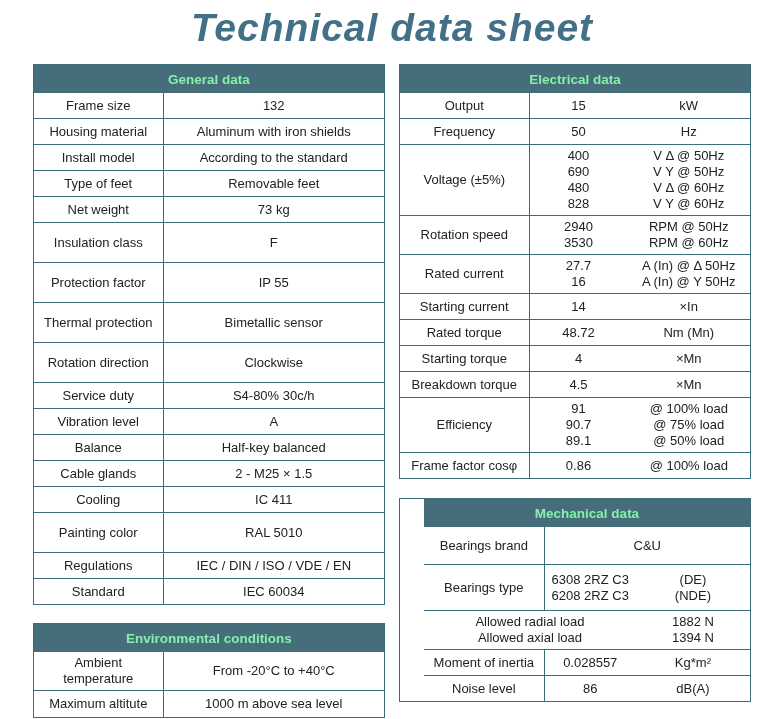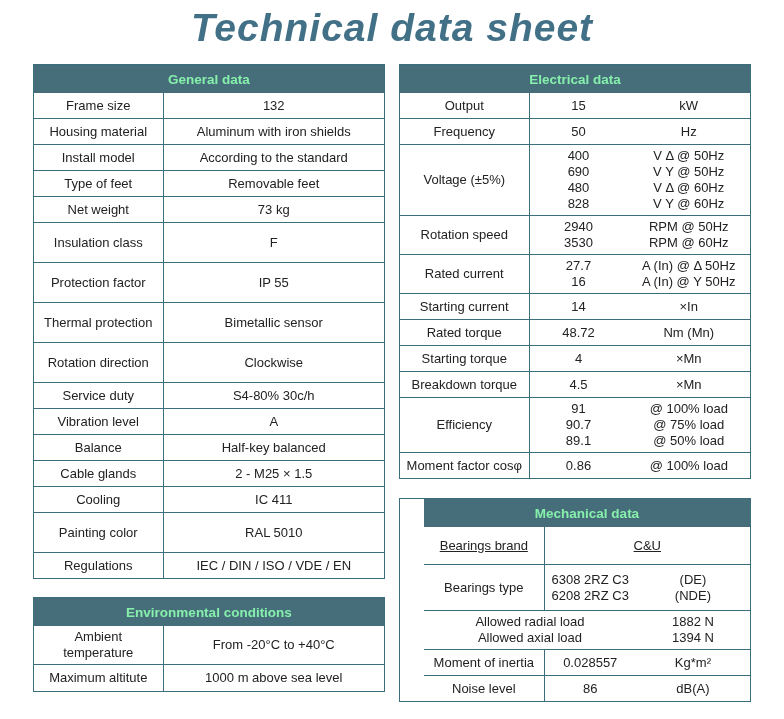--- a/index.html
+++ b/index.html
@@ -52,21 +52,21 @@
   .tbl-general .row:nth-child(6) .cell,
   .tbl-general .row:nth-child(7) .cell,
   .tbl-general .row:nth-child(8) .cell,
   .tbl-general .row:nth-child(9) .cell,
   .tbl-general .row:nth-child(15) .cell{min-height:39px;}
 
   .tbl-env{margin-top:18px;}
   .tbl-env .row .cell{min-height:26px;}
 
   .tbl-mech{margin-top:19px;padding-left:24px;}
-  .tbl-mech .row:nth-child(1) .cell{min-height:37px;text-decoration:underline;}
+  .tbl-mech .row:nth-child(1) .cell{min-height:37px;}
   .tbl-mech .row:nth-child(2) .cell{min-height:45px;}
   .tbl-mech .row:nth-child(3) .cell{min-height:36px;}
 </style>
 </head>
 <body>
 
 <h1 class="page-title">Technical data sheet</h1>
 
 <div class="layout">
   <div class="col">
@@ -129,20 +129,24 @@
             <div class="cell label">Cooling</div>
             <div class="cell value">IC 411</div>
           </div>
           <div class="row row2">
             <div class="cell label">Painting color</div>
             <div class="cell value">RAL 5010</div>
           </div>
           <div class="row row2">
             <div class="cell label">Regulations</div>
             <div class="cell value">IEC / DIN / ISO / VDE / EN</div>
+          </div>
+          <div class="row row2">
+            <div class="cell label">Standard</div>
+            <div class="cell value">IEC 60034</div>
           </div>
         </div>
     </div>
     <div class="tbl tbl-env">
       <div class="tbl-header">Environmental conditions</div>
       <div class="tbl-body">
           <div class="row row2">
             <div class="cell label">Ambient temperature</div>
             <div class="cell value">From -20°C to +40°C</div>
           </div>
@@ -255,21 +259,21 @@
               <div class="line">90.7</div>
               <div class="line">89.1</div>
             </div>
             <div class="cell units">
               <div class="line">@ 100% load</div>
               <div class="line">@ 75% load</div>
               <div class="line">@ 50% load</div>
             </div>
           </div>
           <div class="row row3">
-            <div class="cell label">Moment factor cosφ</div>
+            <div class="cell label">Frame factor cosφ</div>
             <div class="cell vals">
               <div class="line">0.86</div>
             </div>
             <div class="cell units">
               <div class="line">@ 100% load</div>
             </div>
           </div>
         </div>
     </div>
     <div class="tbl tbl-mech">

